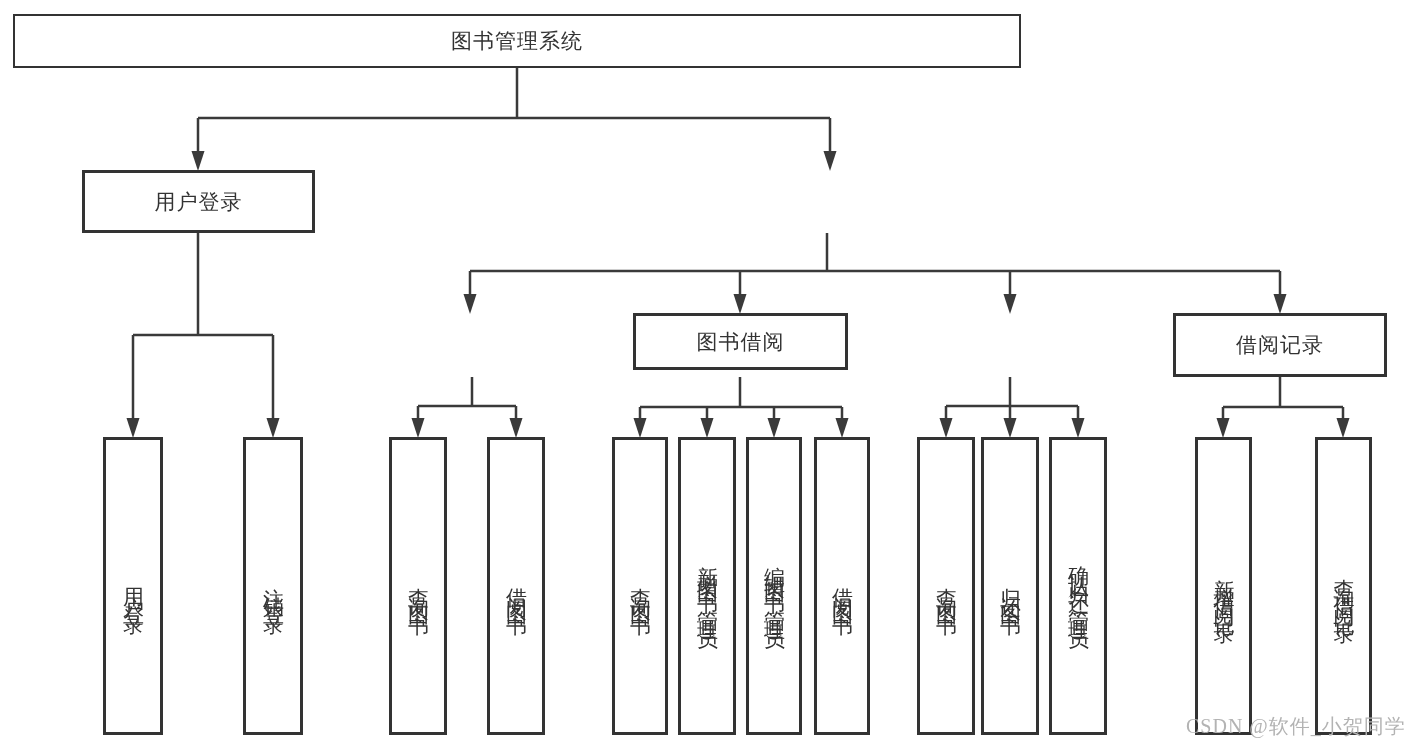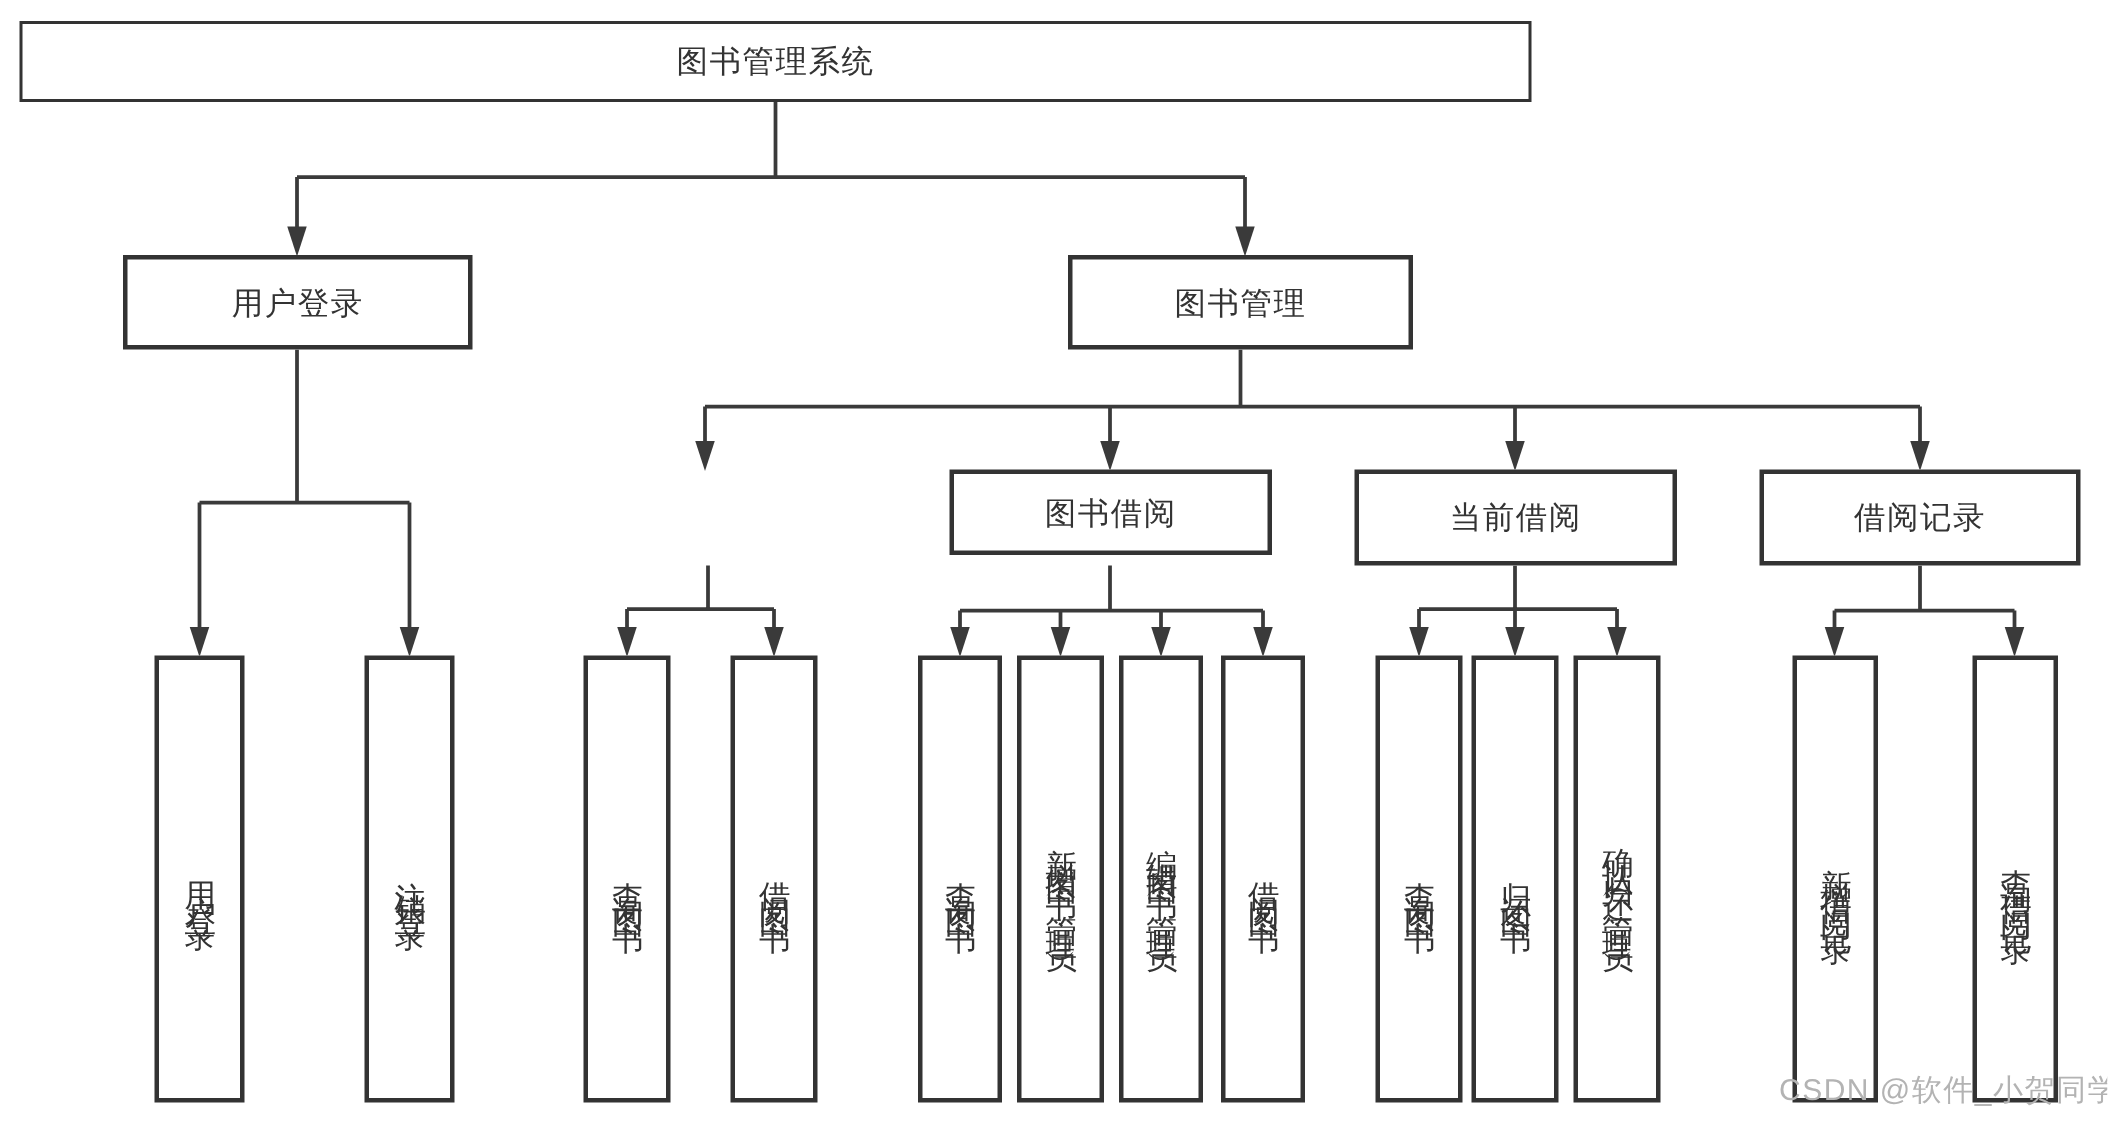--- a/index.html
+++ b/index.html
@@ -1,20 +1,20 @@
 <!DOCTYPE html>
 <html><head>
 <meta charset="utf-8">
 <style>
   html,body{margin:0;padding:0;background:#ffffff;}
   .canvas{
     position:relative;
     width:1405px;height:747px;
     background:#ffffff;
-    font-family:Liberation Sans, sans-serif;
+    font-family:Liberation Serif, serif;
     overflow:hidden;
   }
   svg.connectors{position:absolute;left:0;top:0;z-index:1;}
   .box{
     position:absolute;
     box-sizing:border-box;
     background:#ffffff;
     border:3px solid #333333;
     color:#333333;
     display:flex;align-items:center;justify-content:center;
@@ -83,24 +83,22 @@
       <polygon points="1003.5,418 1016.5,418 1010,438"></polygon>
       <polygon points="1071.5,418 1084.5,418 1078,438"></polygon>
       <polygon points="1216.5,418 1229.5,418 1223,438"></polygon>
       <polygon points="1336.5,418 1349.5,418 1343,438"></polygon>
     </g>
   </svg>
 
   <div class="box root" style="left:13px;top:14px;width:1008px;height:54px">图书管理系统</div>
 
   <div class="box" style="left:82px;top:170px;width:233px;height:63px">用户登录</div>
-  <div class="box" style="left:712px;top:170px;width:230px;height:63px">图书管理</div>
 
   <div class="box" style="left:633px;top:313px;width:215px;height:57px">图书借阅</div>
-  <div class="box" style="left:903px;top:313px;width:215px;height:64px">当前借阅</div>
   <div class="box" style="left:1173px;top:313px;width:214px;height:64px">借阅记录</div>
 
   <div class="box vbox" style="left:103px;top:437px;width:60px;height:298px">用户登录</div>
   <div class="box vbox" style="left:243px;top:437px;width:60px;height:298px">注销登录</div>
 
   <div class="box vbox" style="left:389px;top:437px;width:58px;height:298px">查询图书</div>
   <div class="box vbox" style="left:487px;top:437px;width:58px;height:298px">借阅图书</div>
 
   <div class="box vbox" style="left:612px;top:437px;width:56px;height:298px">查询图书</div>
   <div class="box vbox" style="left:678px;top:437px;width:58px;height:298px">新增图书（管理员）</div>

